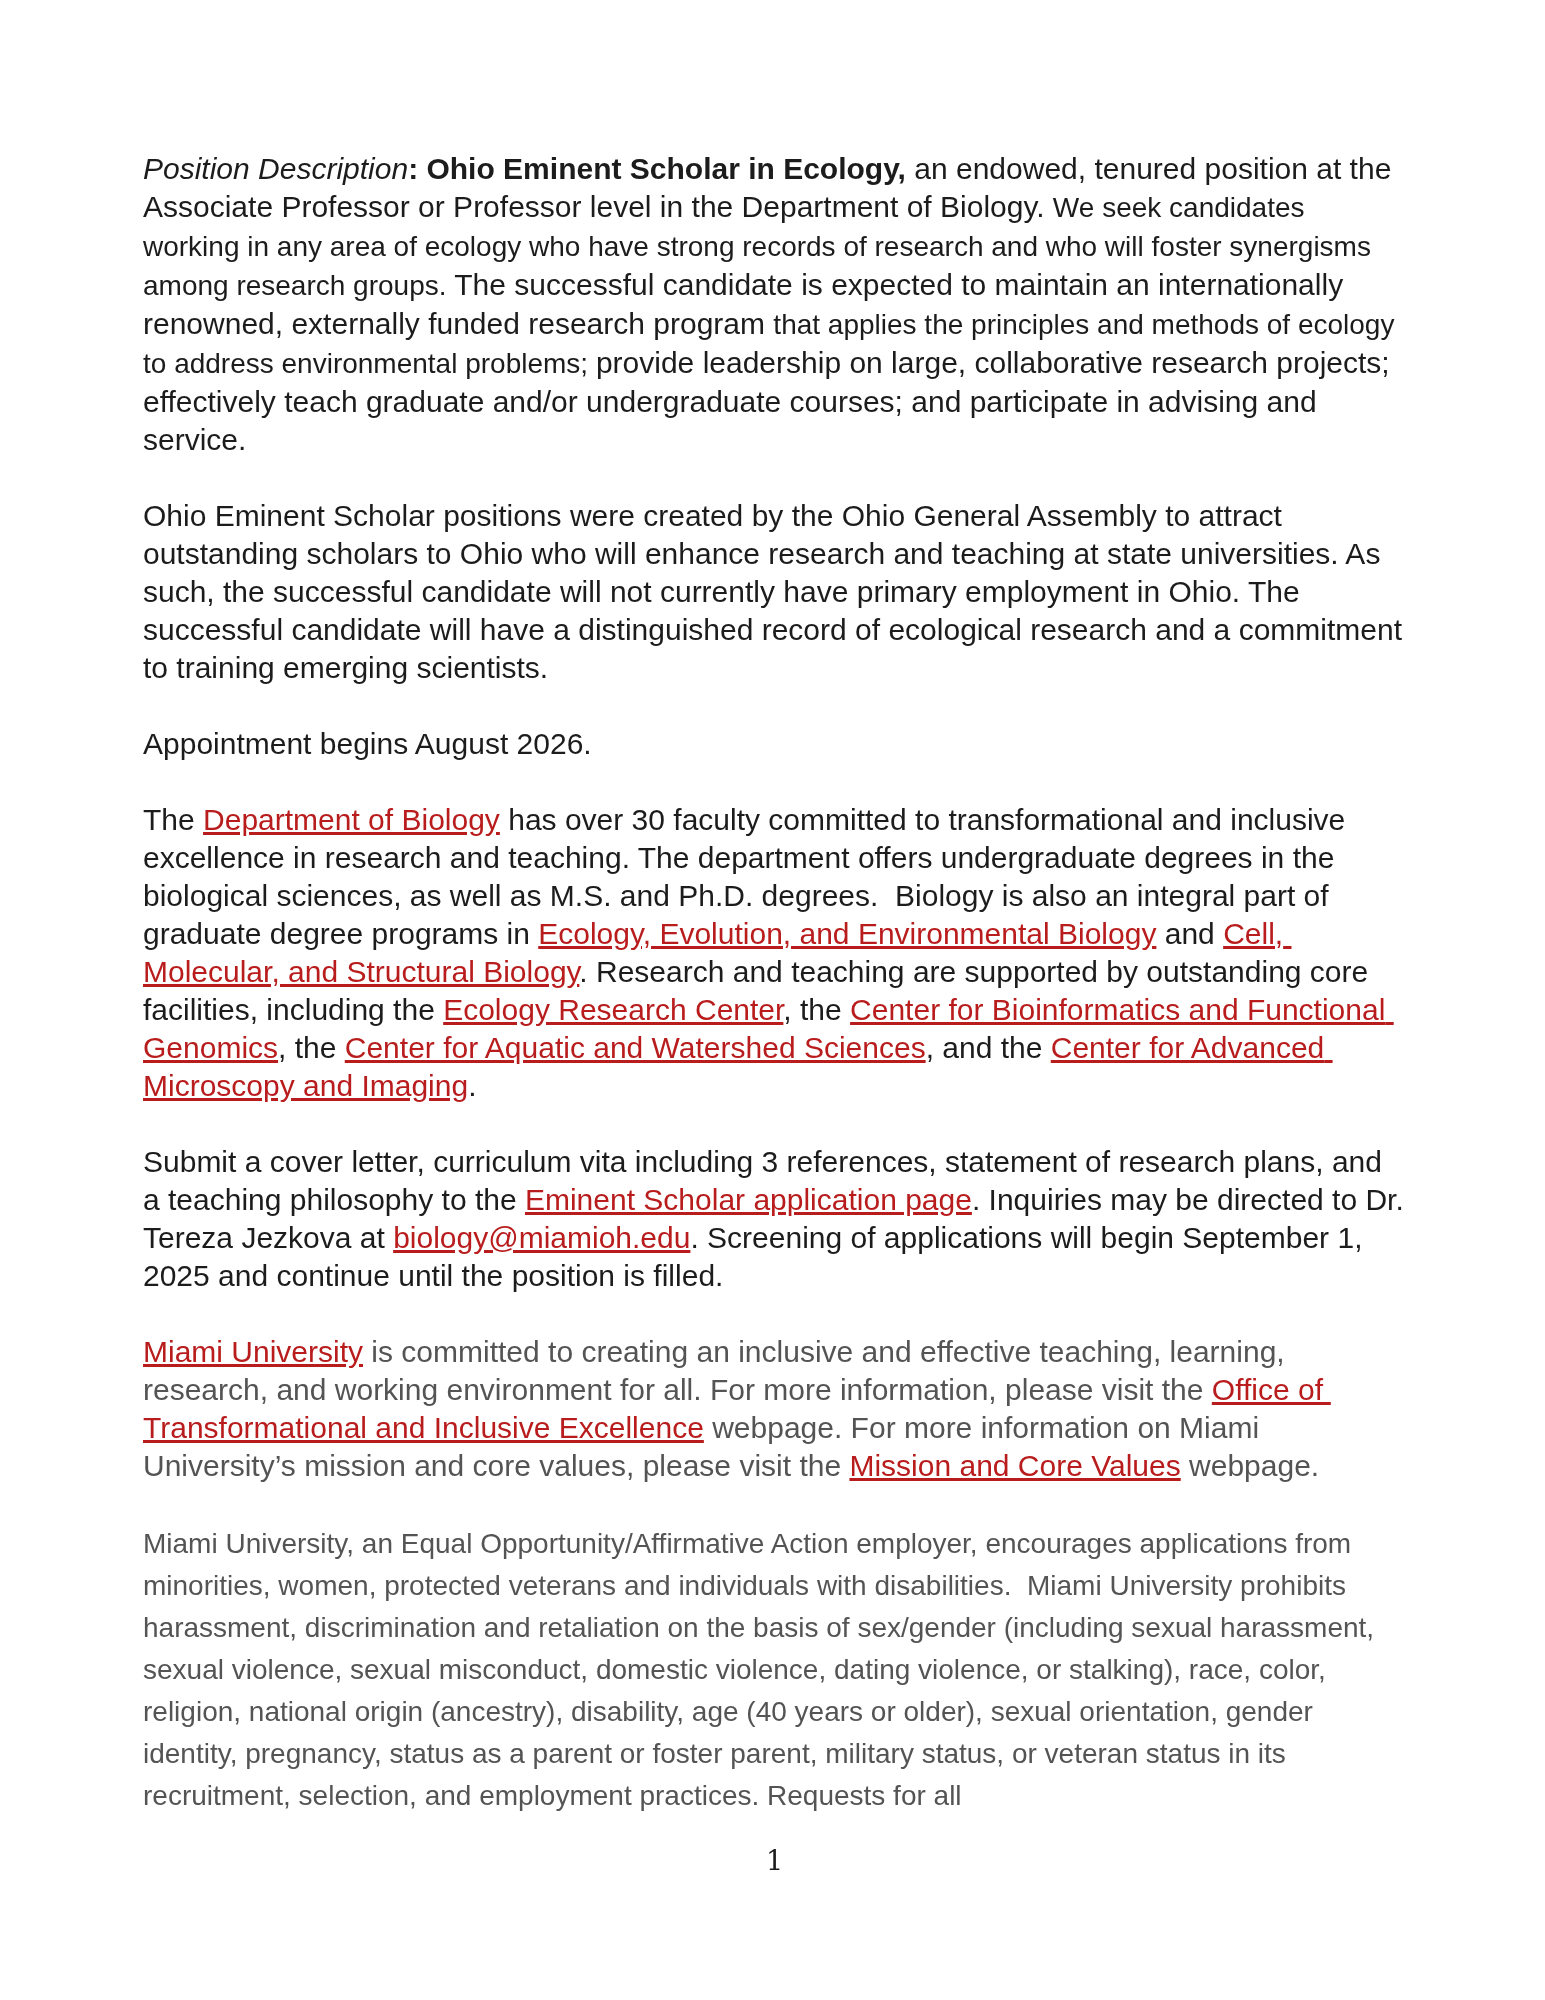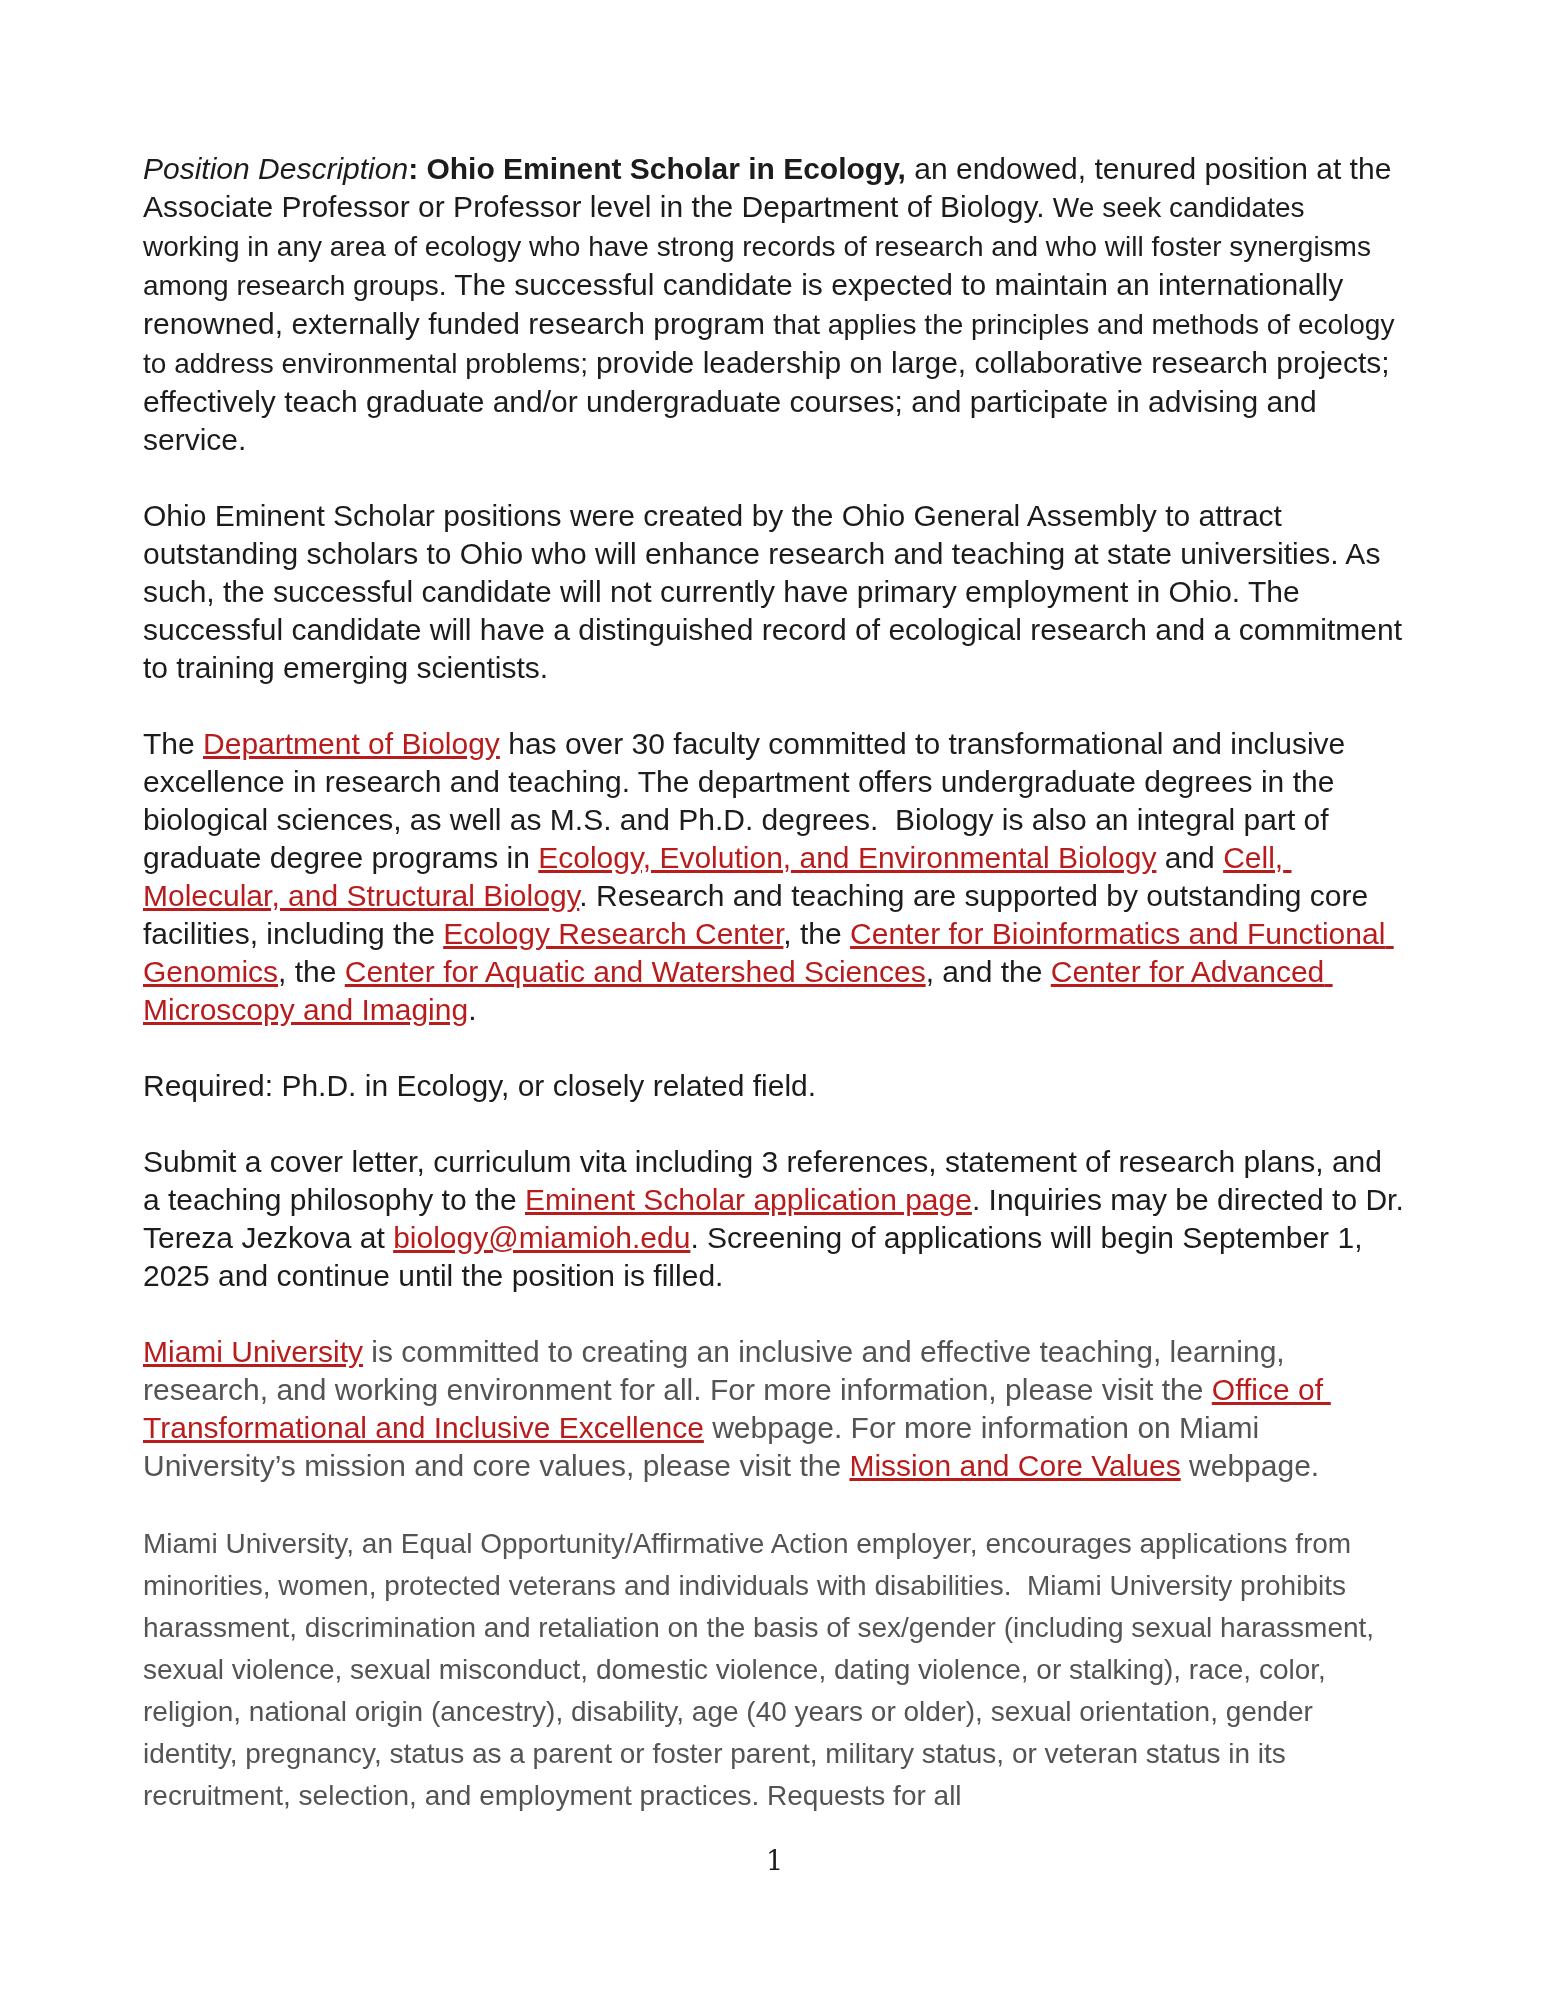--- a/index.html
+++ b/index.html
@@ -50,20 +50,20 @@
     color: #1c1c1c;
   }
 </style>
 </head>
 <body>
 
 <div class="page">
   <div class="content">
       <p class="body"><span class="run italic">Position Description</span><span class="run bold">: Ohio Eminent Scholar in Ecology,</span><span class="run normal"> an endowed, tenured position at the Associate Professor or Professor level in the Department of Biology. </span><span class="run small">We seek candidates working in any area of ecology who have strong records of research and who will foster synergisms among research groups. </span><span class="run normal">The successful candidate is expected to maintain an internationally renowned, externally funded research program </span><span class="run small">that applies the principles and methods of ecology to address environmental problems; </span><span class="run normal">provide leadership on large, collaborative research projects; effectively teach graduate and/or undergraduate courses; and participate in advising and service.</span></p>
       <p class="body"><span class="run normal">Ohio Eminent Scholar positions were created by the Ohio General Assembly to attract outstanding scholars to Ohio who will enhance research and teaching at state universities. As such, the successful candidate will not currently have primary employment in Ohio. The successful candidate will have a distinguished record of ecological research and a commitment to training emerging scientists.</span></p>
+      <p class="body"><span class="run normal">Appointment begins August 2026.</span></p>
       <p class="body"><span class="run normal">The </span><a class="run link" href="#">Department of Biology</a><span class="run normal"> has over 30 faculty committed to transformational and inclusive excellence in research and teaching. The department offers undergraduate degrees in the biological sciences, as well as M.S. and Ph.D. degrees.  Biology is also an integral part of graduate degree programs in </span><a class="run link" href="#">Ecology, Evolution, and Environmental Biology</a><span class="run normal"> and </span><a class="run link" href="#">Cell, Molecular, and Structural Biology</a><span class="run normal">. Research and teaching are supported by outstanding core facilities, including the </span><a class="run link" href="#">Ecology Research Center</a><span class="run normal">, the </span><a class="run link" href="#">Center for Bioinformatics and Functional Genomics</a><span class="run normal">, the </span><a class="run link" href="#">Center for Aquatic and Watershed Sciences</a><span class="run normal">, and the </span><a class="run link" href="#">Center for Advanced Microscopy and Imaging</a><span class="run normal">.</span></p>
-      <p class="body"><span class="run normal">Required: Ph.D. in Ecology, or closely related field.</span></p>
       <p class="body"><span class="run normal">Submit a cover letter, curriculum vita including 3 references, statement of research plans, and a teaching philosophy to the </span><a class="run link" href="#">Eminent Scholar application page</a><span class="run normal">. Inquiries may be directed to Dr. Tereza Jezkova at </span><a class="run link" href="#">biology@miamioh.edu</a><span class="run normal">. Screening of applications will begin September 1, 2025 and continue until the position is filled.</span></p>
       <p class="muted"><a class="run link" href="#">Miami University</a><span class="run normal"> is committed to creating an inclusive and effective teaching, learning, research, and working environment for all. For more information, please visit the </span><a class="run link" href="#">Office of Transformational and Inclusive Excellence</a><span class="run normal"> webpage. For more information on Miami University’s mission and core values, please visit the </span><a class="run link" href="#">Mission and Core Values</a><span class="run normal"> webpage.</span></p>
       <p class="muted fine"><span class="run normal">Miami University, an Equal Opportunity/Affirmative Action employer, encourages applications from minorities, women, protected veterans and individuals with disabilities.  Miami University prohibits harassment, discrimination and retaliation on the basis of sex/gender (including sexual harassment, sexual violence, sexual misconduct, domestic violence, dating violence, or stalking), race, color, religion, national origin (ancestry), disability, age (40 years or older), sexual orientation, gender identity, pregnancy, status as a parent or foster parent, military status, or veteran status in its recruitment, selection, and employment practices. Requests for all</span></p>
     </div>
   <div class="page-number">1</div>
 </div>
 
 </body></html>

